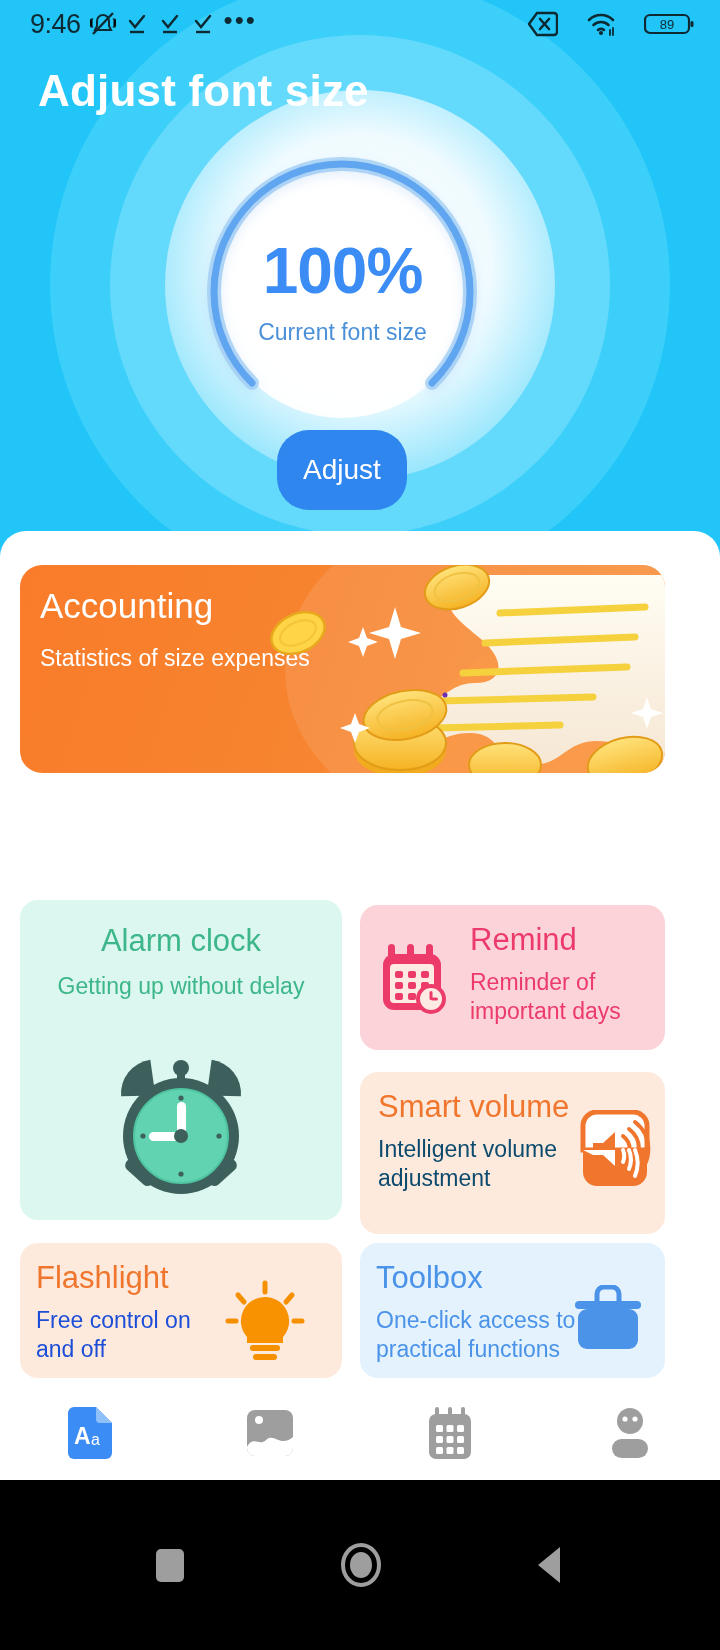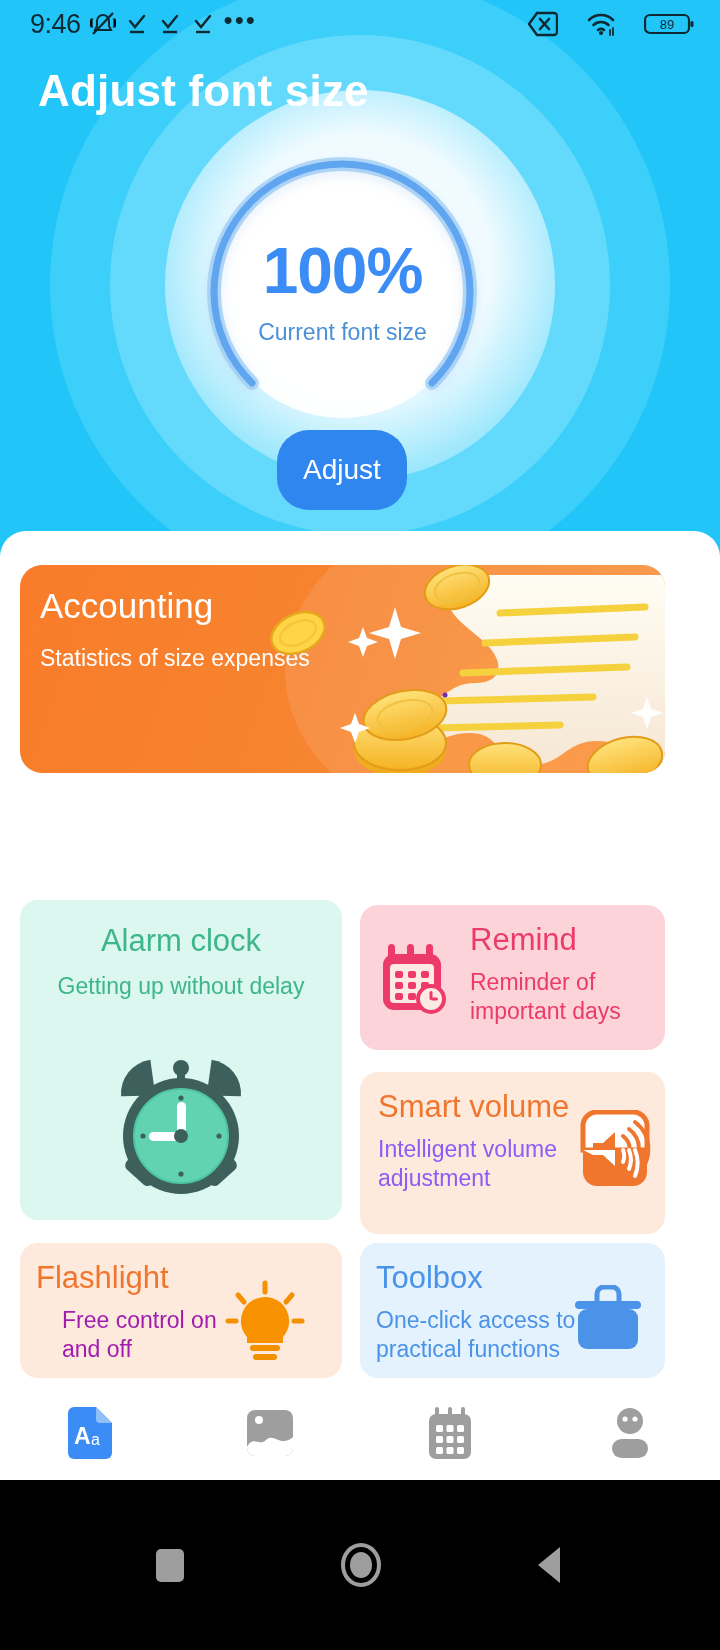--- a/index.html
+++ b/index.html
@@ -102,27 +102,27 @@
 
   
   .c-remind{ left:360px; top:905px; width:305px; height:145px; background:#fbd3d8; }
   .c-remind .card-title{ left:110px; top:18px; color:#ec3b6b; }
   .c-remind .card-sub{ left:110px; top:63px; color:#ec3b6b; }
   .remind-art{ position:absolute; left:14px; top:36px; }
 
   
   .c-volume{ left:360px; top:1072px; width:305px; height:162px; background:#fdeadd; }
   .c-volume .card-title{ left:18px; top:18px; color:#f0762e; }
-  .c-volume .card-sub{ left:18px; top:63px; color:#8b5cf6; width:200px;}
+  .c-volume .card-sub{ left:18px; top:63px; color:#0c4a6e; width:200px;}
   .volume-art{ position:absolute; right:14px; top:38px; }
 
   
   .c-flash{ left:20px; top:1243px; width:322px; height:135px; background:#fdeadd; }
   .c-flash .card-title{ left:16px; top:18px; color:#f0762e; }
-  .c-flash .card-sub{ left:16px; top:63px; color:#a21caf; width:180px;margin-left:26px; }
+  .c-flash .card-sub{ left:16px; top:63px; color:#1d4ed8; width:180px; }
   .flash-art{ position:absolute; right:34px; top:36px; }
 
   
   .c-tool{ left:360px; top:1243px; width:305px; height:135px; background:#e3f2fd; }
   .c-tool .card-title{ left:16px; top:18px; color:#4a93e8; }
   .c-tool .card-sub{ left:16px; top:63px; color:#4a93e8; width:210px;}
   .tool-art{ position:absolute; right:20px; top:42px; }
 
   
   .tabbar{

